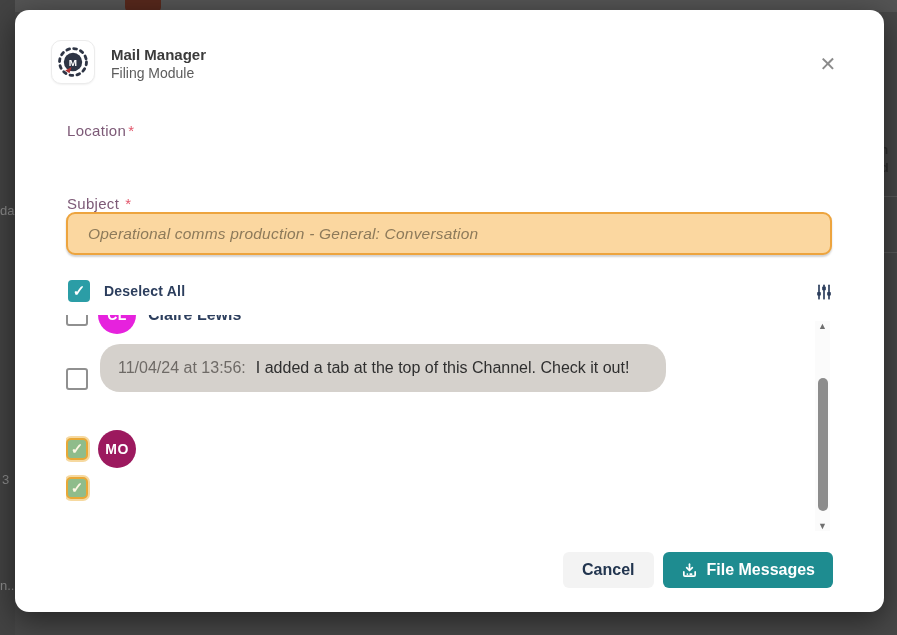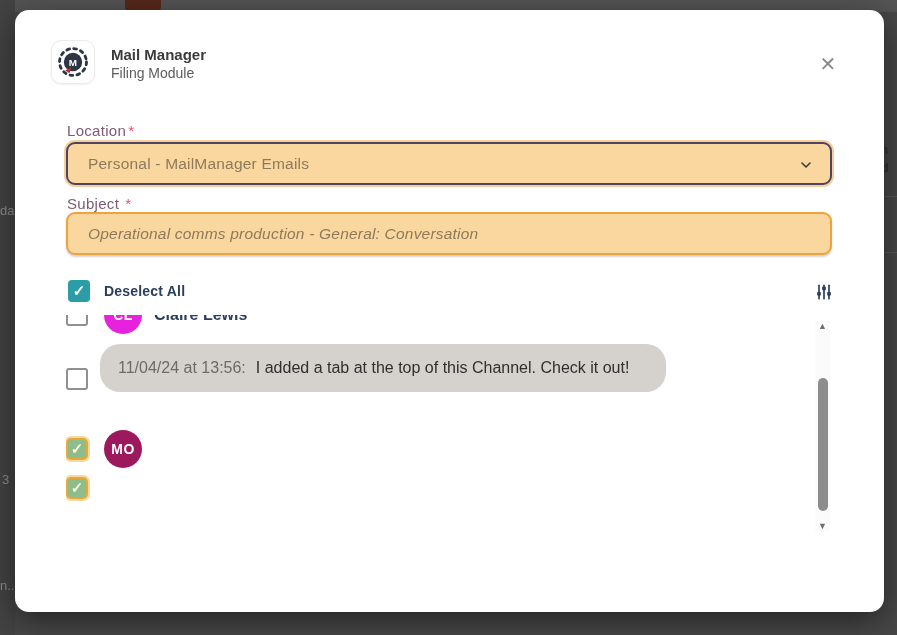--- a/index.html
+++ b/index.html
@@ -66,21 +66,21 @@
   
   .list-viewport { position:absolute; left:51px; top:305px; width:766px; height:220px; overflow:hidden; }
   .msg-row { position:absolute; left:0; display:flex; align-items:center; }
   .row-1 { top:-19px; }
   .row-2 { top:29px; align-items:flex-start; }
   .row-3 { top:115px; }
   .row-4 { top:162px; }
   .row-2 .cb { margin-top:24px; }
 
   .avatar {
-    width:38px; height:38px; border-radius:50%; margin-left:16px;
+    width:38px; height:38px; border-radius:50%; margin-left:10px;
     display:flex; align-items:center; justify-content:center;
     color:#fff; font-weight:700; font-size:14px; letter-spacing:.5px; flex:0 0 auto;
   }
   .sender-name { margin-left:12px; font-size:16px; font-weight:700; color:#2c3e5d; }
 
   .bubble {
     margin-left:12px; background:#d5d1cc; border-radius:20px;
     padding:11px 18px; font-size:16px; line-height:1.62; color:#2f2f2f;
   }
   .bubble-wide { width:566px; }
@@ -121,28 +121,20 @@
       <circle cx="24" cy="24" r="13" fill="#2e3545"></circle>
       <text x="24" y="29" text-anchor="middle" font-size="14" font-weight="bold" fill="#ffffff" font-family="Liberation Sans, sans-serif">M</text>
       <polygon points="13,36 22,31 19,40" fill="#b03030"></polygon>
     </svg>
   </div>
   <div class="hdr-title">Mail Manager</div>
   <div class="hdr-sub">Filing Module</div>
   <div class="close-btn">✕</div>
 
   <div class="field-label" style="top:112px;"><span>Location</span><span class="req">*</span></div>
-  <div class="fld fld-location">
-    <span>Personal - MailManager Emails</span>
-    <span class="chev">
-      <svg width="16" height="16" viewBox="0 0 24 24">
-          <path d="M6 9l6 6 6-6" fill="none" stroke="#3c3c3c" stroke-width="2.4" stroke-linecap="round" stroke-linejoin="round"></path>
-        </svg>
-    </span>
-  </div>
 
   <div class="field-label" style="top:185px;"><span>Subject</span><span class="req" style="margin-left:6px;">*</span></div>
   <div class="fld fld-subject">
     <span>Operational comms production - General: Conversation</span>
   </div>
 
   <div class="deselect-row">
     <div class="cb cb-teal">
         <span>✓</span>
       </div>
@@ -187,14 +179,29 @@
         </div>
     </div>
 
     <div class="scrollbar">
       <div class="scroll-arrow scroll-up">▲</div>
       <div class="scroll-thumb"></div>
       <div class="scroll-arrow scroll-down">▼</div>
     </div>
   </div>
 
+  <div class="footer">
+    <button class="btn btn-cancel">Cancel</button>
+    <button class="btn btn-file">
+      <span style="display:flex;">
+        <svg width="17" height="17" viewBox="0 0 24 24" fill="none" stroke="#ffffff" stroke-width="2.4" stroke-linecap="round" stroke-linejoin="round">
+          <path d="M12 3v8"></path>
+            <path d="M8 8l4 4 4-4"></path>
+          <path d="M4 14v4.5a1.5 1.5 0 0 0 1.5 1.5h13a1.5 1.5 0 0 0 1.5-1.5V14"></path>
+          <line x1="9" y1="17" x2="9.01" y2="17"></line>
+            <line x1="13" y1="17" x2="15" y2="17"></line>
+        </svg>
+      </span>
+      <span>File Messages</span>
+    </button>
+  </div>
 
 </div>
 
 </body></html>

